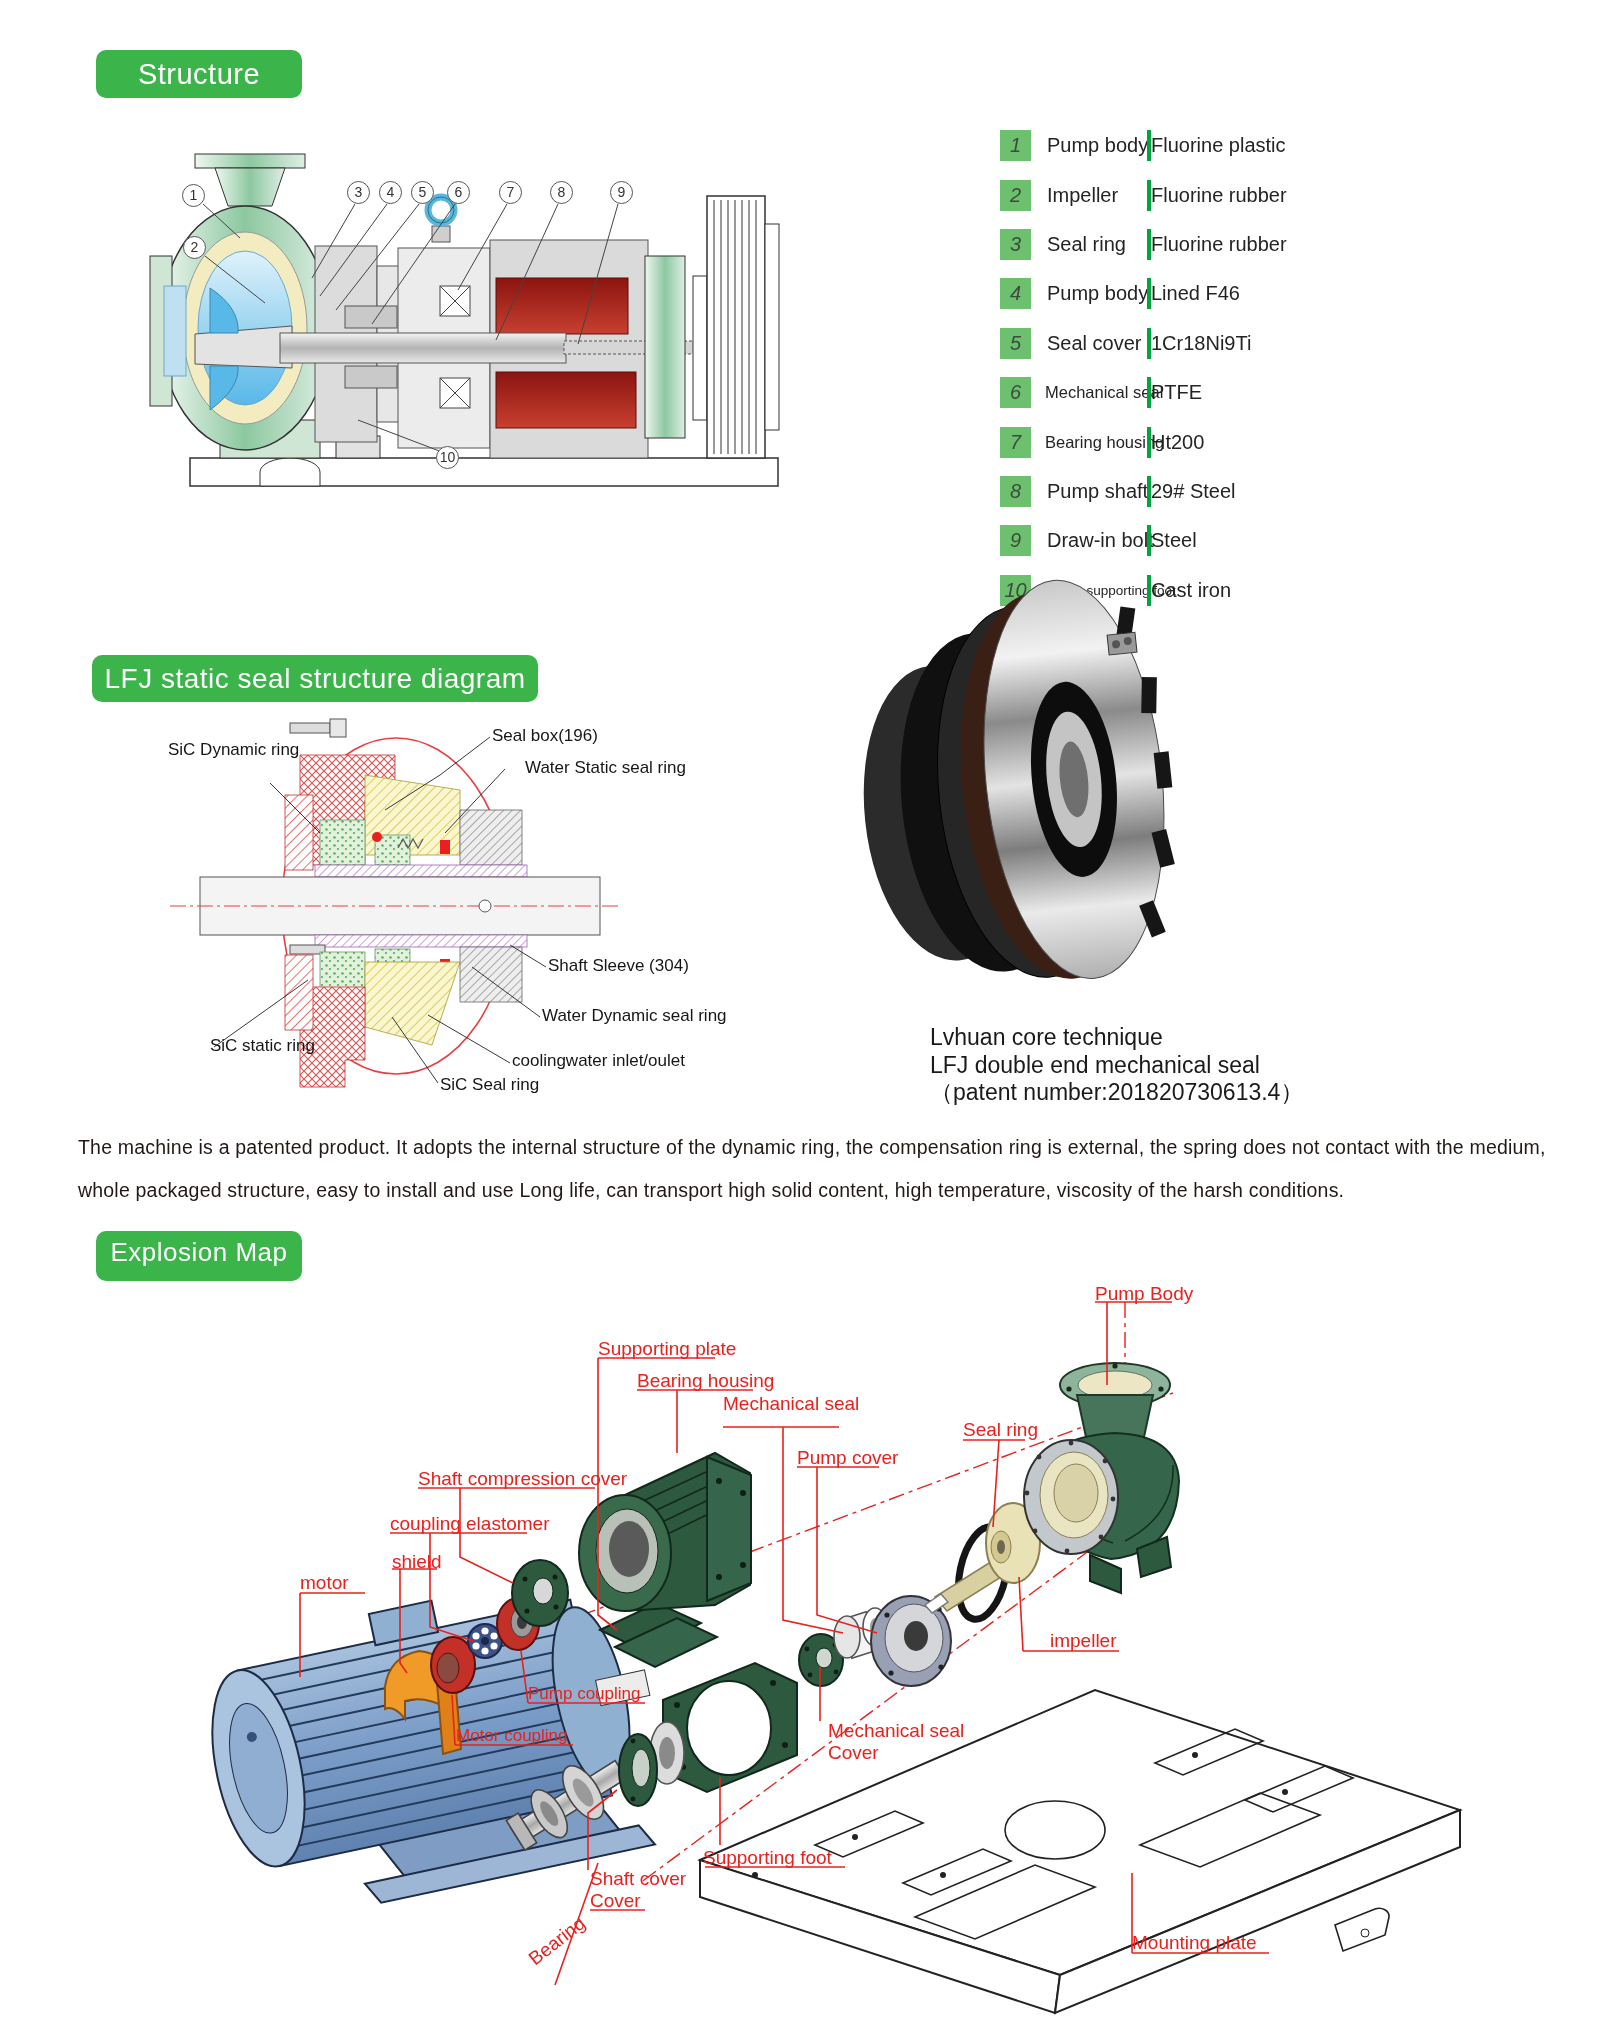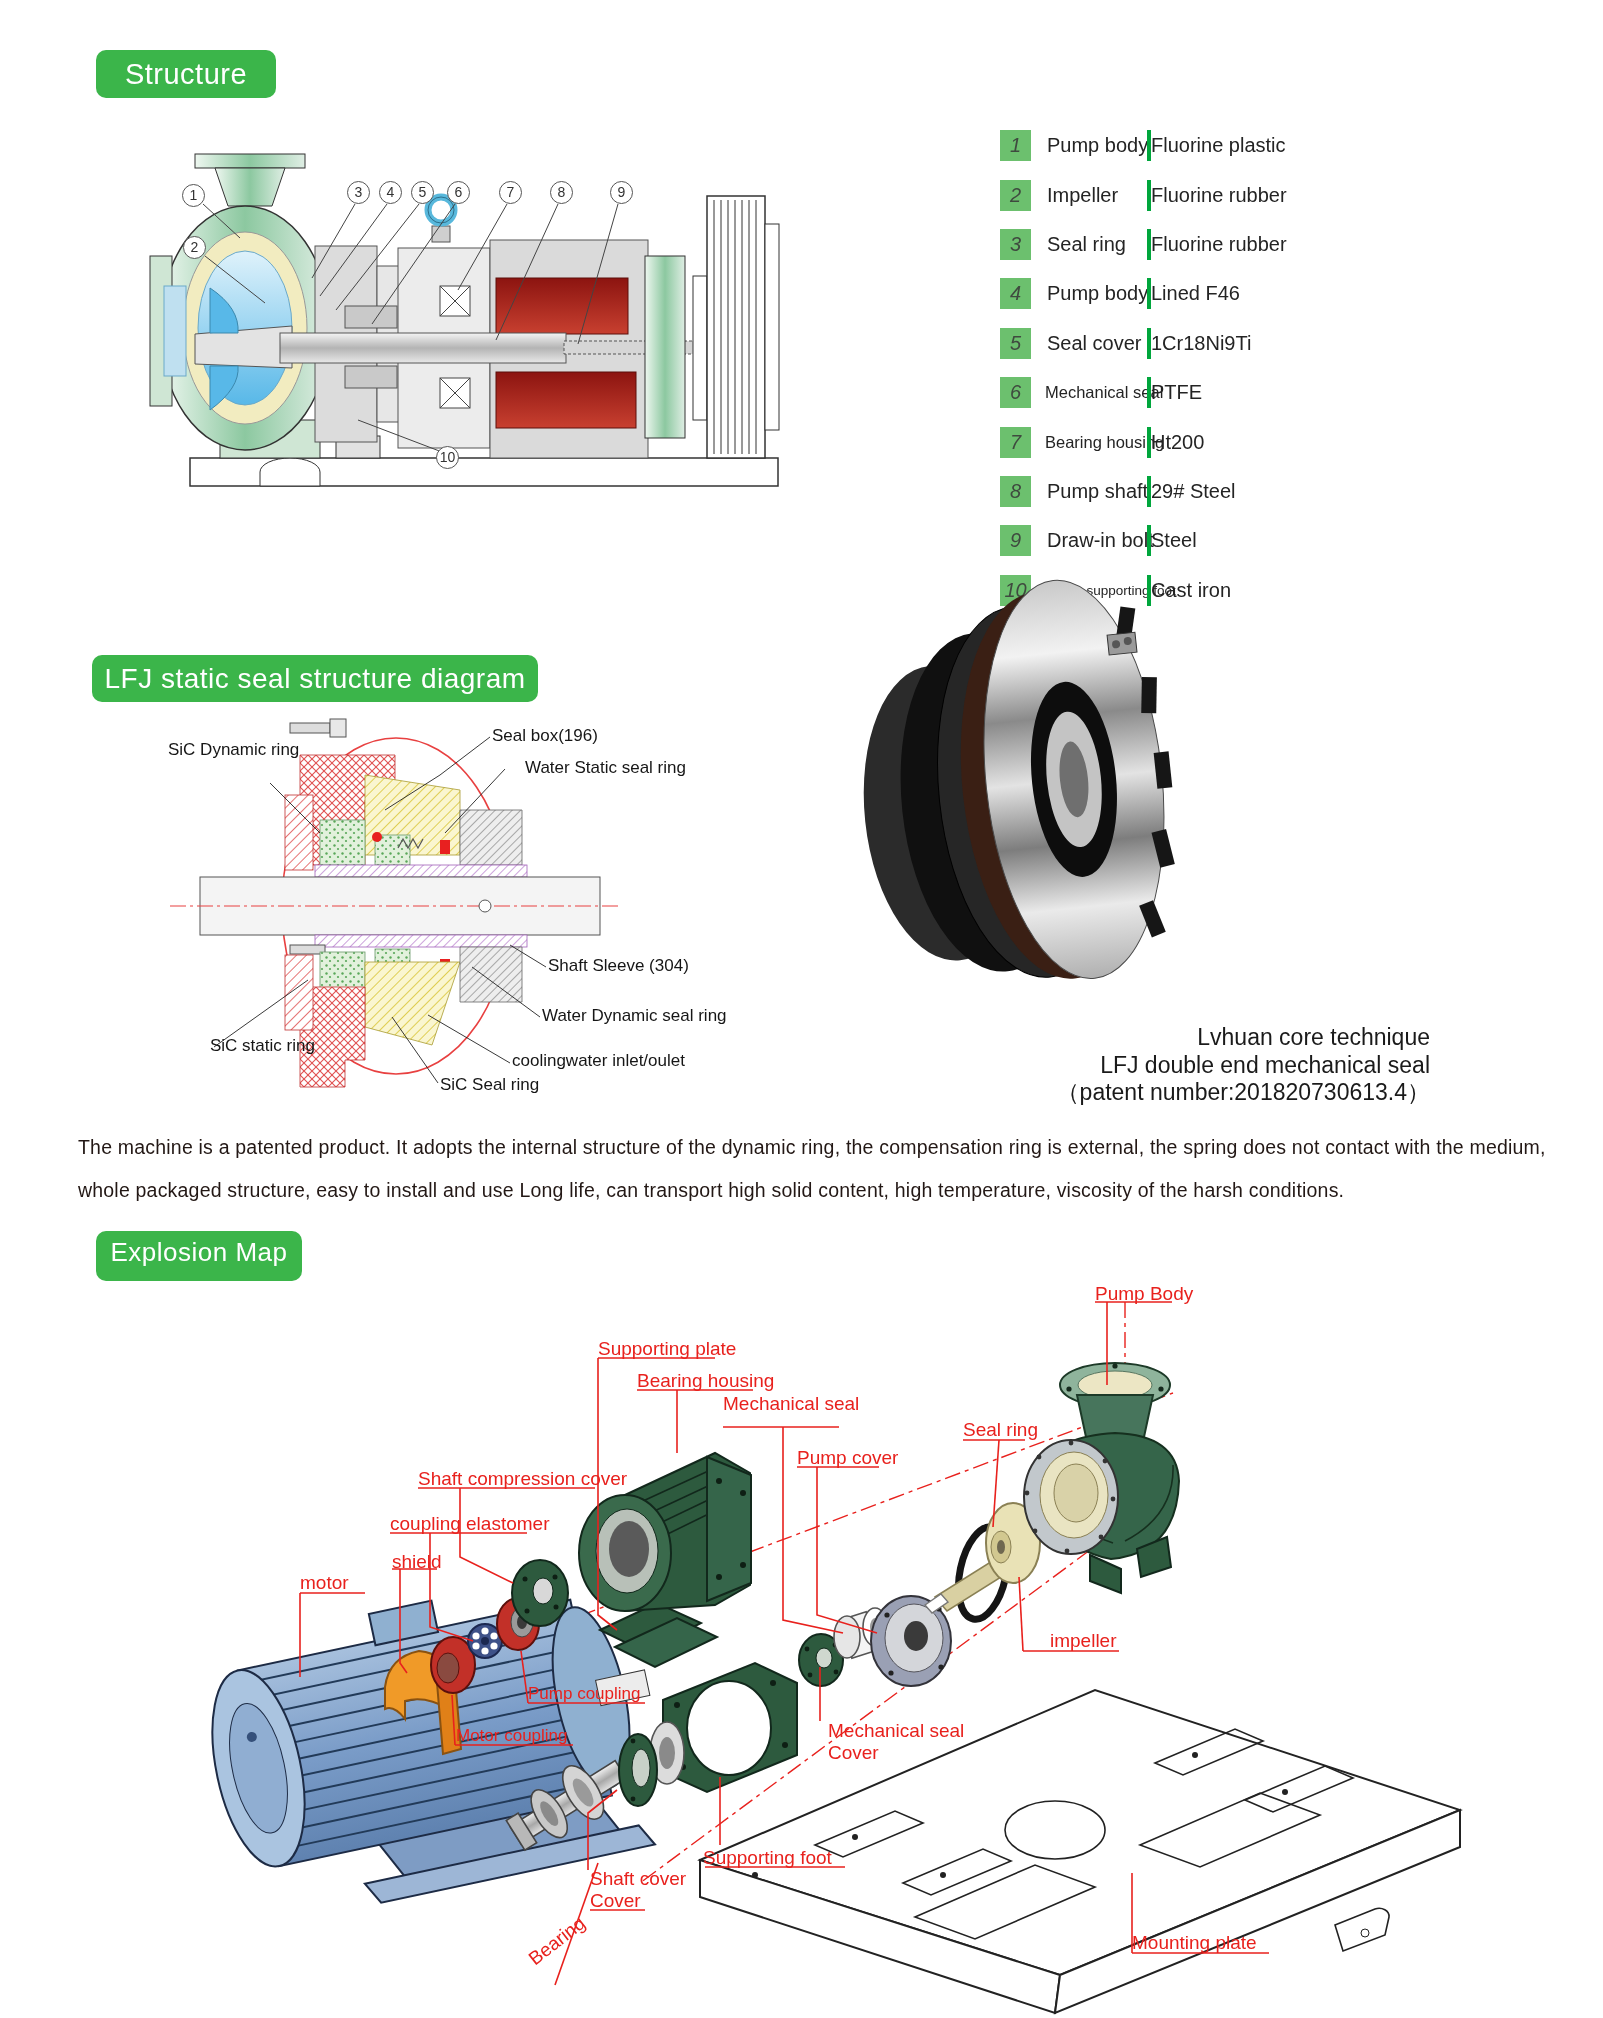--- a/index.html
+++ b/index.html
@@ -1,40 +1,40 @@
 <!DOCTYPE html>
 <html><head>
 <meta charset="utf-8">
 <style>
   *{margin:0;padding:0;box-sizing:border-box}
   html,body{background:#fff}
   #canvas{position:relative;width:1603px;height:2018px;background:#fff;
           font-family:"Liberation Sans",sans-serif;overflow:hidden}
   .badge{position:absolute;background:#3bb54a;color:#fff;border-radius:10px;
          text-align:center;font-weight:400;letter-spacing:.5px}
-  #badge-structure{left:96px;top:50px;width:180px;height:48px;font-size:29px;line-height:48px}
+  #badge-structure{left:96px;top:50px;width:206px;height:48px;font-size:29px;line-height:48px}
   #badge-seal{left:92px;top:655px;width:446px;height:47px;font-size:28px;line-height:47px}
   #badge-explosion{left:96px;top:1231px;width:206px;height:50px;font-size:26px;line-height:42px}
 
   
   #parts-table{position:absolute;left:1000px;top:121px;width:560px}
   .pt-row{display:flex;align-items:center;height:49.4px}
   .pt-num{width:31px;height:31px;background:#6cc06e;color:#3f4a3f;font-style:italic;
           font-size:20px;display:flex;align-items:center;justify-content:center;flex:0 0 31px}
   .pt-name{width:116px;flex:0 0 116px;padding-left:16px;font-size:20px;color:#242424;white-space:nowrap;overflow:visible}
   .pt-name.sm{font-size:16.5px;padding-left:14px}
   .pt-name.xs{font-size:13.5px;padding-left:12px}
   .pt-bar{width:4px;height:31px;background:#00a63c;flex:0 0 4px}
   .pt-mat{font-size:20px;color:#242424;white-space:nowrap}
 
   .abs{position:absolute}
   .callout{position:absolute;width:23px;height:23px;border:1.4px solid #555;border-radius:50%;
            background:#fff;font-size:14px;line-height:20px;text-align:center;color:#333}
   .seal-label{position:absolute;color:#161616;font-size:17px;white-space:nowrap}
-  .caption-line{text-align:right;font-size:23px;line-height:27.5px;color:#1a1a1a}
+  .caption-line{text-align:left;font-size:23px;line-height:27.5px;color:#1a1a1a}
   #seal-caption{position:absolute;left:930px;top:1024px;width:500px}
   #description{position:absolute;left:78px;top:1126px;width:1492px;font-size:19.5px;
                line-height:43px;color:#231815;letter-spacing:.2px}
   .red-label{position:absolute;color:#e8211d;font-size:19px;white-space:nowrap}
   .red-label.small{font-size:17px}
   #lbl-bearing{transform:rotate(-38deg);transform-origin:left bottom}
   svg{display:block}
 </style>
 </head>
 <body>

